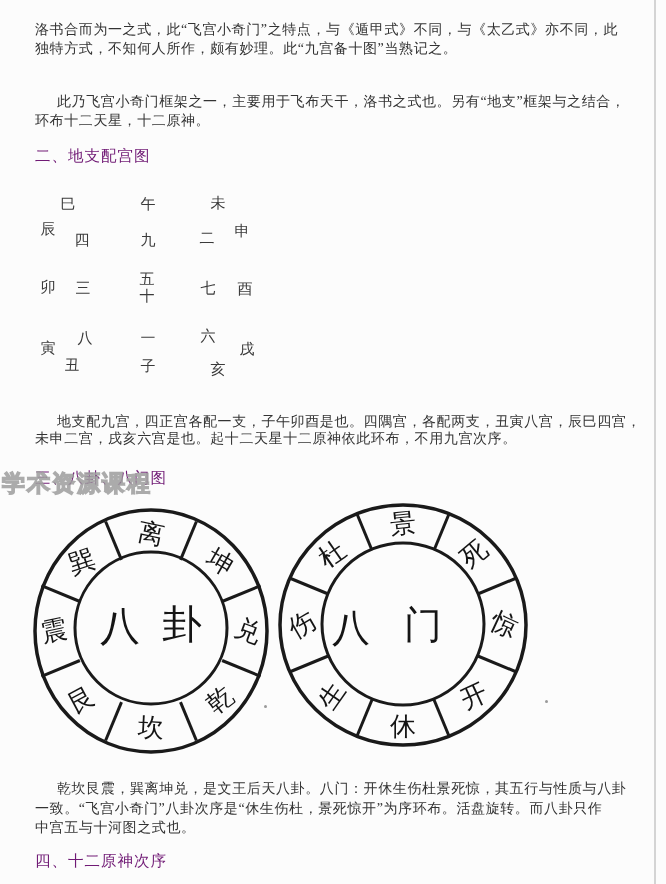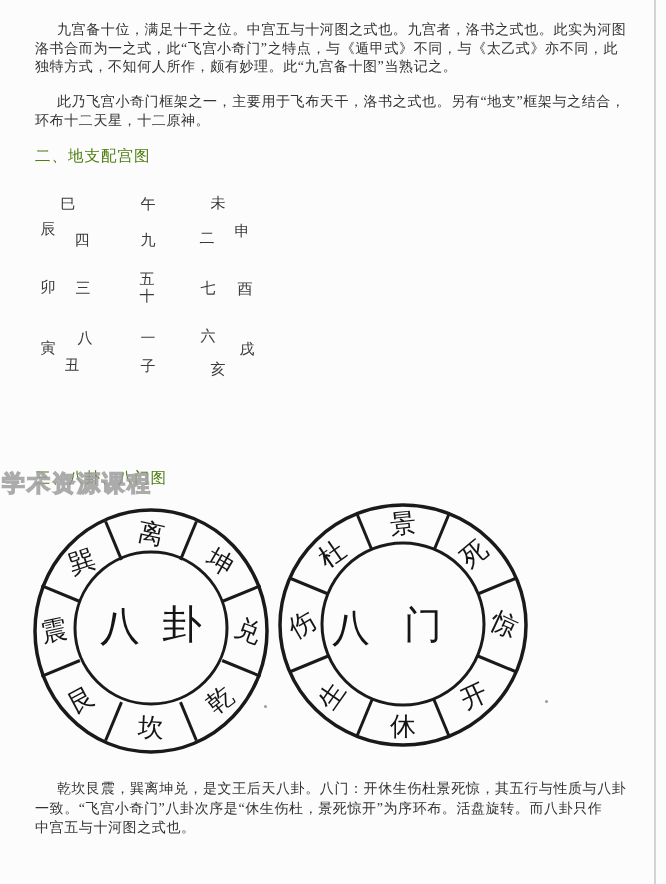--- a/index.html
+++ b/index.html
@@ -18,21 +18,21 @@
   }
   .para{
     position:absolute;left:35px;width:600px;
     font-size:14px;line-height:18.5px;letter-spacing:.6px;
     color:#333;z-index:2;
   }
   .para .line{white-space:nowrap;}
   .para .indent{padding-left:22px;}
   .heading{
     position:absolute;left:35px;
-    font-size:15.5px;letter-spacing:1px;color:#4d7c0f;
+    font-size:15.5px;letter-spacing:1px;color:#701a75;
     z-index:1;white-space:nowrap;
   }
   .dizhi{
     position:absolute;left:30px;top:190px;width:240px;height:195px;z-index:2;
   }
   .dz{
     position:absolute;transform:translate(-50%,-50%);
     font-size:15px;color:#3a3a3a;letter-spacing:0;
   }
   .wm-url{
@@ -62,21 +62,20 @@
     text-anchor:middle;dominant-baseline:central;
   }
   .noise{position:absolute;width:3px;height:3px;border-radius:50%;background:#9a9a9a;z-index:0;}
 </style>
 </head>
 <body>
 
 <div class="page">
 
   <div class="para" style="top:21px">
-    <div class="line indent">九宫备十位，满足十干之位。中宫五与十河图之式也。九宫者，洛书之式也。此实为河图</div>
     <div class="line">洛书合而为一之式，此“飞宫小奇门”之特点，与《遁甲式》不同，与《太乙式》亦不同，此</div>
     <div class="line">独特方式，不知何人所作，颇有妙理。此“九宫备十图”当熟记之。</div>
   </div>
 
   <div class="para" style="top:93px">
     <div class="line indent">此乃飞宫小奇门框架之一，主要用于飞布天干，洛书之式也。另有“地支”框架与之结合，</div>
     <div class="line">环布十二天星，十二原神。</div>
   </div>
 
   <div class="heading" style="top:146px">二、地支配宫图</div>
@@ -103,20 +102,24 @@
     <span class="dz" style="left:55px;top:148px">八</span>
     <span class="dz" style="left:118px;top:148px">一</span>
     <span class="dz" style="left:178px;top:146px">六</span>
     <span class="dz" style="left:217px;top:159px">戌</span>
 
     <span class="dz" style="left:42px;top:175px">丑</span>
     <span class="dz" style="left:118px;top:176px">子</span>
     <span class="dz" style="left:188px;top:179px">亥</span>
   </div>
 
+  <div class="para" style="top:413px;line-height:17px">
+    <div class="line indent">地支配九宫，四正宫各配一支，子午卯酉是也。四隅宫，各配两支，丑寅八宫，辰巳四宫，</div>
+    <div class="line">未申二宫，戌亥六宫是也。起十二天星十二原神依此环布，不用九宫次序。</div>
+  </div>
 
   <div class="wm-cn">学术资源课程</div>
 
   <div class="heading" style="top:468px">三、八卦、八门图</div>
 
   <svg class="ring-svg" style="left:30px;top:503px" width="245" height="255" viewBox="0 0 245 255">
     <ellipse cx="121" cy="128" rx="116" ry="121" stroke-width="3.5"></ellipse>
     <circle cx="121" cy="125" r="76" stroke-width="3"></circle>
     <line x1="150.5" y1="56.9" x2="166.4" y2="18.5" stroke-width="3"></line>
     <line x1="192.1" y1="98.5" x2="230.5" y2="82.7" stroke-width="3"></line>
@@ -160,19 +163,20 @@
     <text class="center-char" x="78" y="128" style="font-size:38px">八</text>
     <text class="center-char" x="150" y="125" style="font-size:38px">门</text>
   </svg>
 
   <div class="para" style="top:779px;line-height:19.5px">
     <div class="line indent">乾坎艮震，巽离坤兑，是文王后天八卦。八门：开休生伤杜景死惊，其五行与性质与八卦</div>
     <div class="line">一致。“飞宫小奇门”八卦次序是“休生伤杜，景死惊开”为序环布。活盘旋转。而八卦只作</div>
     <div class="line">中宫五与十河图之式也。</div>
   </div>
 
+  <div class="heading" style="top:851px">四、十二原神次序</div>
 
   <div class="noise" style="left:264px;top:705px"></div>
   <div class="noise" style="left:545px;top:700px"></div>
 
   <div class="page-edge"></div>
 
 </div>
 
 </body></html>

